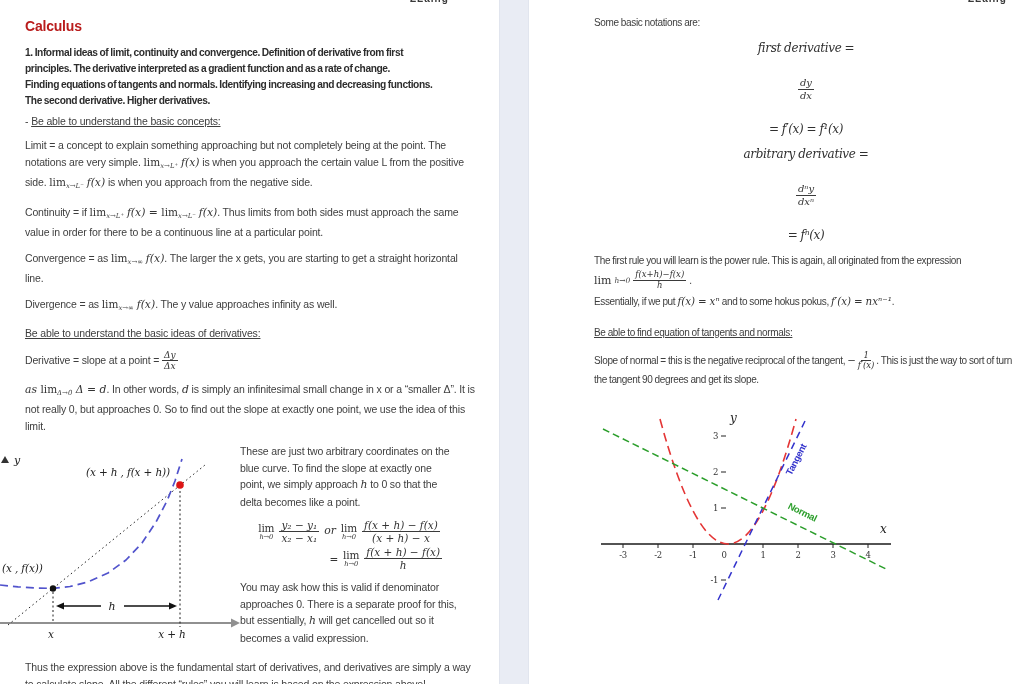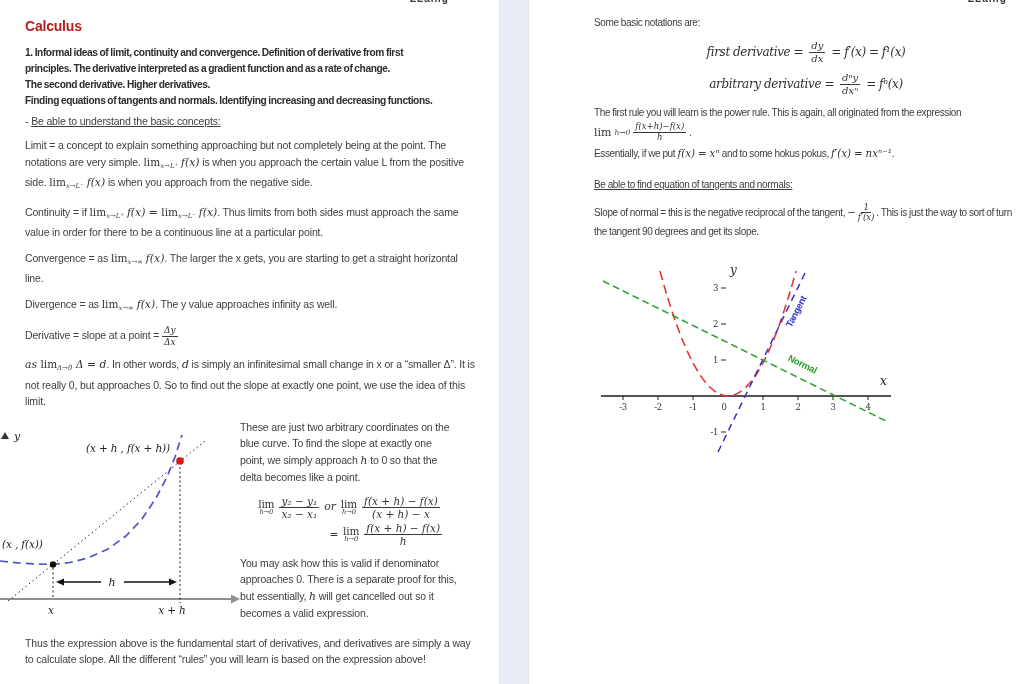--- a/index.html
+++ b/index.html
@@ -37,55 +37,56 @@
   .limd .lw{font-style:normal;}
   .limd .ls{font-style:italic;font-size:0.64em;margin-top:0px;}
 
   .figrow{display:flex;align-items:flex-start;margin:8px 0 4px -25px;}
   .figrow svg{flex:0 0 auto;margin-top:8px;}
   .sidecol{width:218px;margin-left:0;}
   .disp{font-family:"DejaVu Serif",serif;font-style:italic;font-size:10.5px;color:#333;margin:4px 0 8px 0;}
   .drow{display:flex;align-items:center;justify-content:center;gap:5px;margin:2px 0;}
   .drow2{justify-content:flex-end;padding-right:16px;}
 
-  .eqrow{display:flex;align-items:center;justify-content:center;gap:6px;margin:8px 0;font-family:"DejaVu Serif",serif;font-style:italic;font-size:12px;color:#2f2f2f;}
+  .eqrow{display:flex;align-items:center;justify-content:center;gap:20px;margin:8px 0;font-family:"DejaVu Serif",serif;font-style:italic;font-size:12px;color:#2f2f2f;flex-direction:column;}
   .eqrow .fr{font-size:10px;}
   .limrow{display:flex;align-items:center;gap:3px;margin:1px 0 2px 0;}
 
   .svgm{font-family:"DejaVu Serif",serif;font-style:italic;fill:#222;}
   .svgtick{font-family:"DejaVu Serif",serif;font-size:8.5px;fill:#333;}
   .svglab{font-family:"Liberation Sans",sans-serif;font-weight:bold;font-size:9.5px;}
 </style>
 </head>
 <body>
 
 <div class="page page-left">
   <div class="cliphead ch-l">
       <span>ZLaing</span>
     </div>
   <div class="inner-l lbody">
     <h1>Calculus</h1>
 
     <div class="syllabus">
       <div>1. Informal ideas of limit, continuity and convergence. Definition of derivative from first</div>
       <div>principles. The derivative interpreted as a gradient function and as a rate of change.</div>
+      <div>Finding equations of tangents and normals. Identifying increasing and decreasing functions.</div>
       <div>The second derivative. Higher derivatives.</div>
-      <div>Finding equations of tangents and normals. Identifying increasing and decreasing functions.</div>
     </div>
 
     <div class="hline"><span>- </span><span class="u">Be able to understand the basic concepts:</span></div>
 
     <p><span>Limit = a concept to explain something approaching but not completely being at the point. The notations are very simple.  </span><span class="limw">lim</span><span class="sb">x→L⁺</span> <span class="m">f(x)</span><span>  is when you approach the certain value L from the positive side.  </span><span class="limw">lim</span><span class="sb">x→L⁻</span> <span class="m">f(x)</span><span>  is when you approach from the negative side.</span></p>
 
     <p><span>Continuity = if </span><span class="limw">lim</span><span class="sb">x→L⁺</span> <span class="m">f(x)</span><span class="m"> = </span><span class="limw">lim</span><span class="sb">x→L⁻</span> <span class="m">f(x)</span><span>. Thus limits from both sides must approach the same value in order for there to be a continuous line at a particular point.</span></p>
 
     <p><span>Convergence = as </span><span class="limw">lim</span><span class="sb">x→∞</span> <span class="m">f(x)</span><span>. The larger the x gets, you are starting to get a straight horizontal line.</span></p>
 
     <p><span>Divergence = as </span><span class="limw">lim</span><span class="sb">x→∞</span> <span class="m">f(x)</span><span>. The y value approaches infinity as well.</span></p>
 
+    <div class="hline"><span class="u">Be able to understand the basic ideas of derivatives:</span></div>
 
     <p><span>Derivative = slope at a point = </span><span class="fr fr-sm">
           <span class="nu">Δy</span>
           <span class="de">Δx</span>
         </span></p>
 
     <p><span class="m">as </span><span class="limw">lim</span><span class="sb">Δ→0</span><span class="m"> Δ = d</span><span>. In other words, </span><span class="m">d</span><span> is simply an infinitesimal small change in x or a “smaller Δ”. It is not really 0, but approaches 0. So to find out the slope at exactly one point, we use the idea of this limit.</span></p>
 
     <div class="figrow">
       <svg width="240" height="200" viewBox="0 0 240 200">

